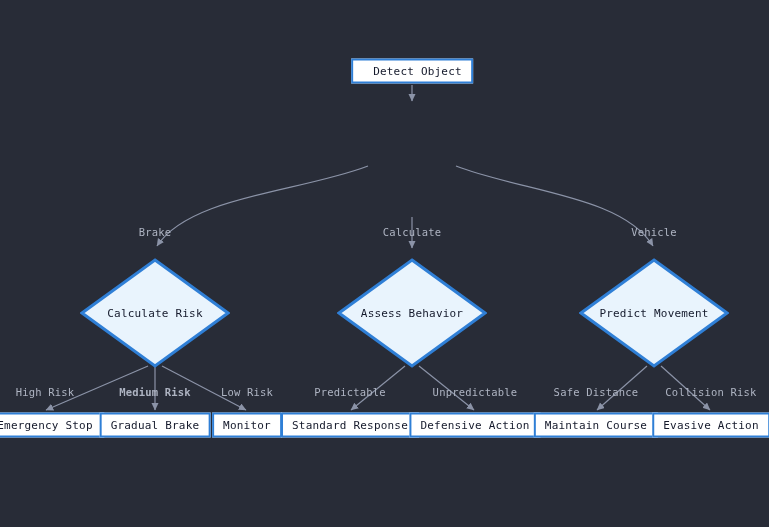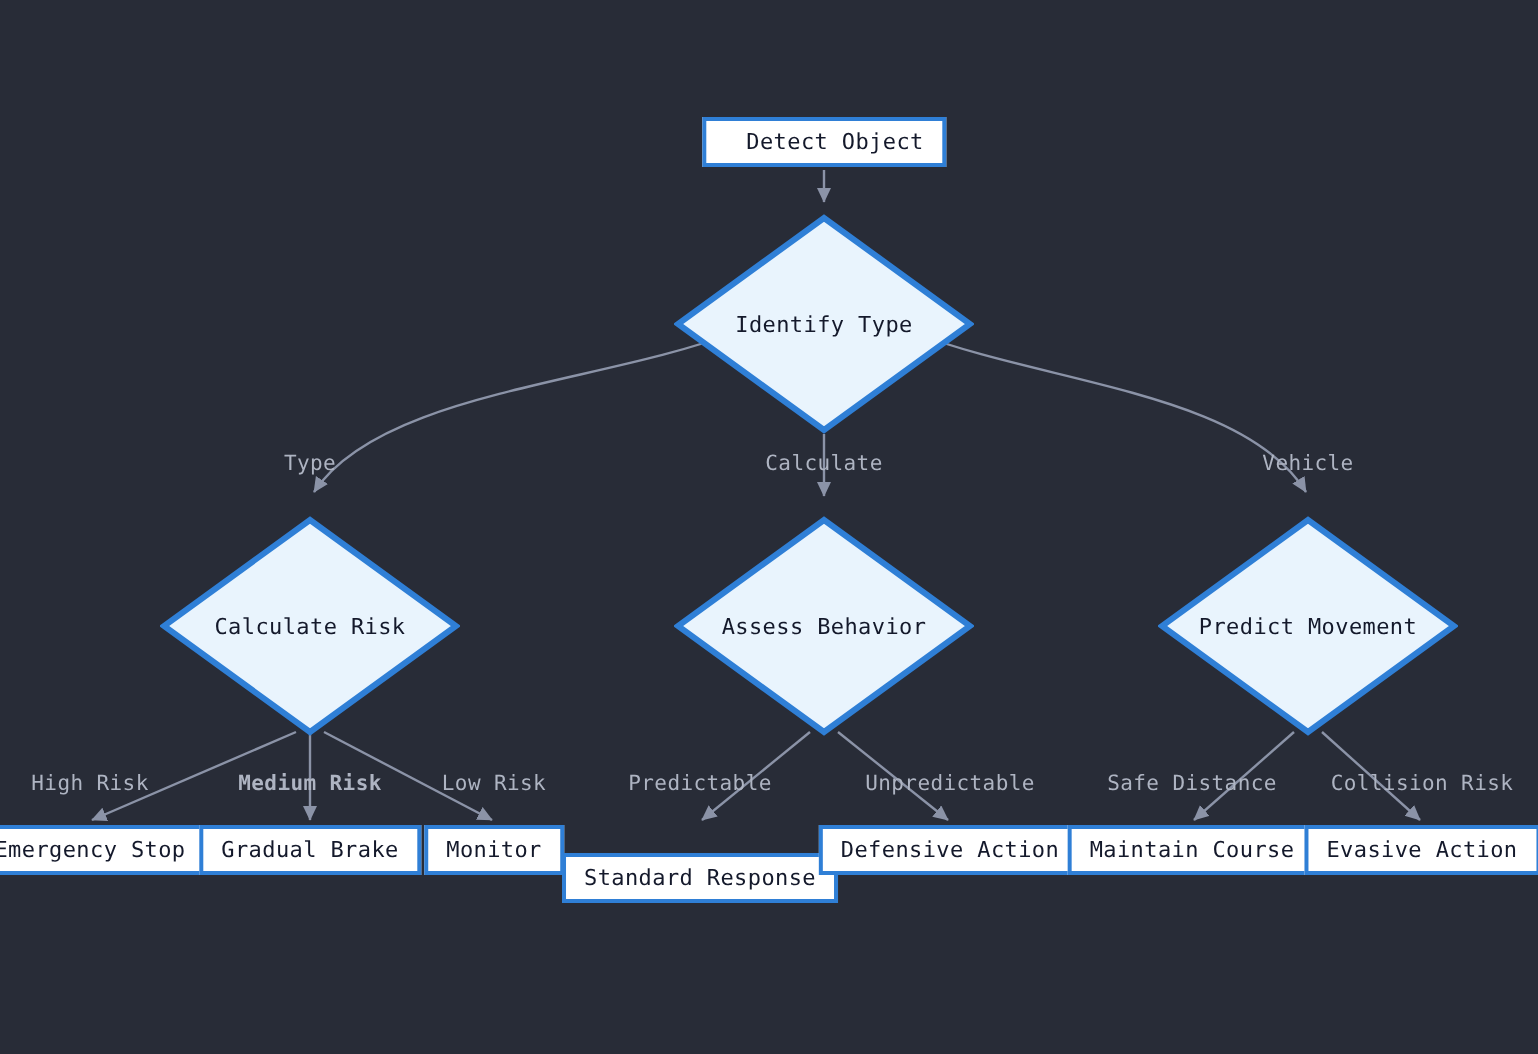--- a/index.html
+++ b/index.html
@@ -110,26 +110,20 @@
 
     <path class="edge-path" marker-end="url(#arw)" d="M647,366 L597,410"></path>
 
     <path class="edge-path" marker-end="url(#arw)" d="M661,366 L710,410"></path>
   </svg>
 
   <div class="node node-box" style="left:412px; top:71px;padding-left:20px;">
     <span>Detect Object</span>
   </div>
 
-  <div class="node node-diamond" style="left:412px; top:162px;">
-    <svg class="dia-shape" viewBox="0 0 150 110" preserveAspectRatio="none">
-      <polygon points="75,2 148,55 75,108 2,55" fill="#e9f4fd" stroke="#2f7fd6" stroke-width="3"></polygon>
-    </svg>
-    <span class="dia-label">Identify Type</span>
-  </div>
 
   <div class="node node-diamond" style="left:155px; top:313px;">
     <svg class="dia-shape" viewBox="0 0 150 110" preserveAspectRatio="none">
       <polygon points="75,2 148,55 75,108 2,55" fill="#e9f4fd" stroke="#2f7fd6" stroke-width="3"></polygon>
     </svg>
     <span class="dia-label">Calculate Risk</span>
   </div>
 
   <div class="node node-diamond" style="left:412px; top:313px;">
     <svg class="dia-shape" viewBox="0 0 150 110" preserveAspectRatio="none">
@@ -150,37 +144,37 @@
   </div>
 
   <div class="node node-box" style="left:155px; top:425px;">
     <span>Gradual Brake</span>
   </div>
 
   <div class="node node-box" style="left:247px; top:425px;align-items:flex-end;">
     <span>Monitor</span>
   </div>
 
-  <div class="node node-box" style="left:350px; top:439px;">
+  <div class="node node-box" style="left:350px; top:425px;">
     <span>Standard Response</span>
   </div>
 
   <div class="node node-box" style="left:475px; top:425px;">
     <span>Defensive Action</span>
   </div>
 
   <div class="node node-box" style="left:596px; top:425px;">
     <span>Maintain Course</span>
   </div>
 
   <div class="node node-box" style="left:711px; top:425px;">
     <span>Evasive Action</span>
   </div>
 
-  <div class="edge-label" style="left:155px; top:232px;">Type</div>
+  <div class="edge-label" style="left:155px; top:232px;">Brake</div>
   <div class="edge-label" style="left:412px; top:232px;">Calculate</div>
   <div class="edge-label" style="left:654px; top:232px;">Vehicle</div>
 
   <div class="edge-label" style="left:45px; top:392px;">High Risk</div>
   <div class="edge-label" style="left:155px; top:392px;font-weight:bold;">Medium Risk</div>
   <div class="edge-label" style="left:247px; top:392px;">Low Risk</div>
 
   <div class="edge-label" style="left:350px; top:392px;">Predictable</div>
   <div class="edge-label" style="left:475px; top:392px;">Unpredictable</div>
 

